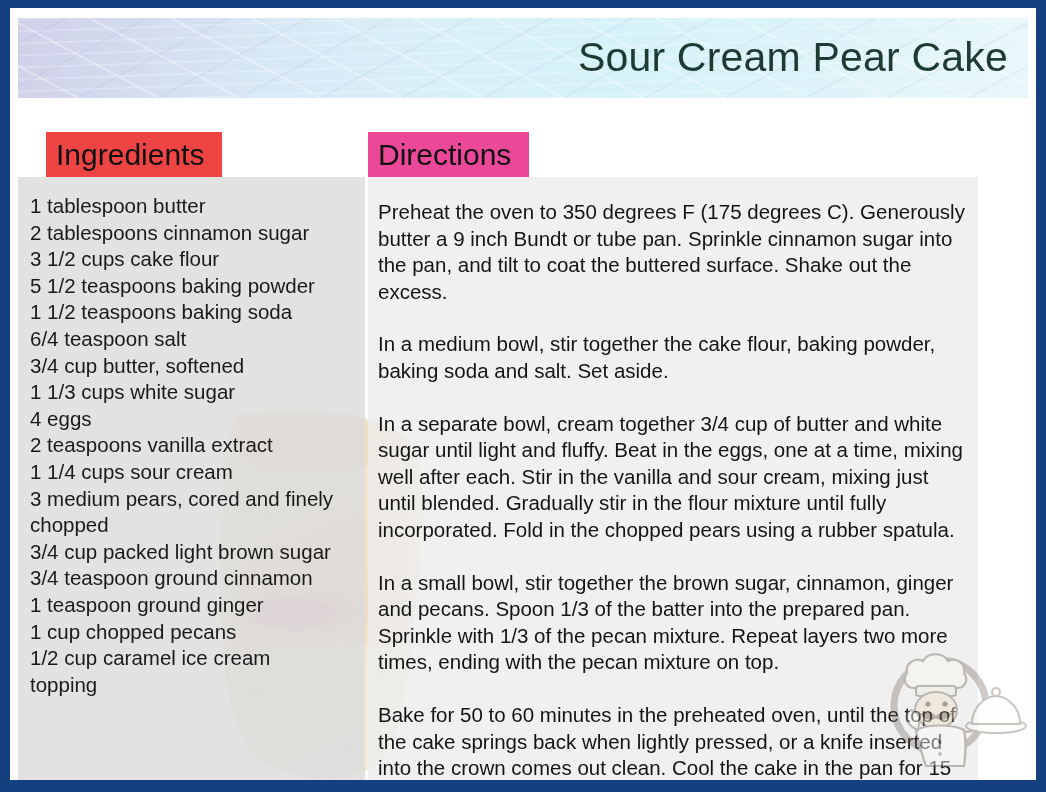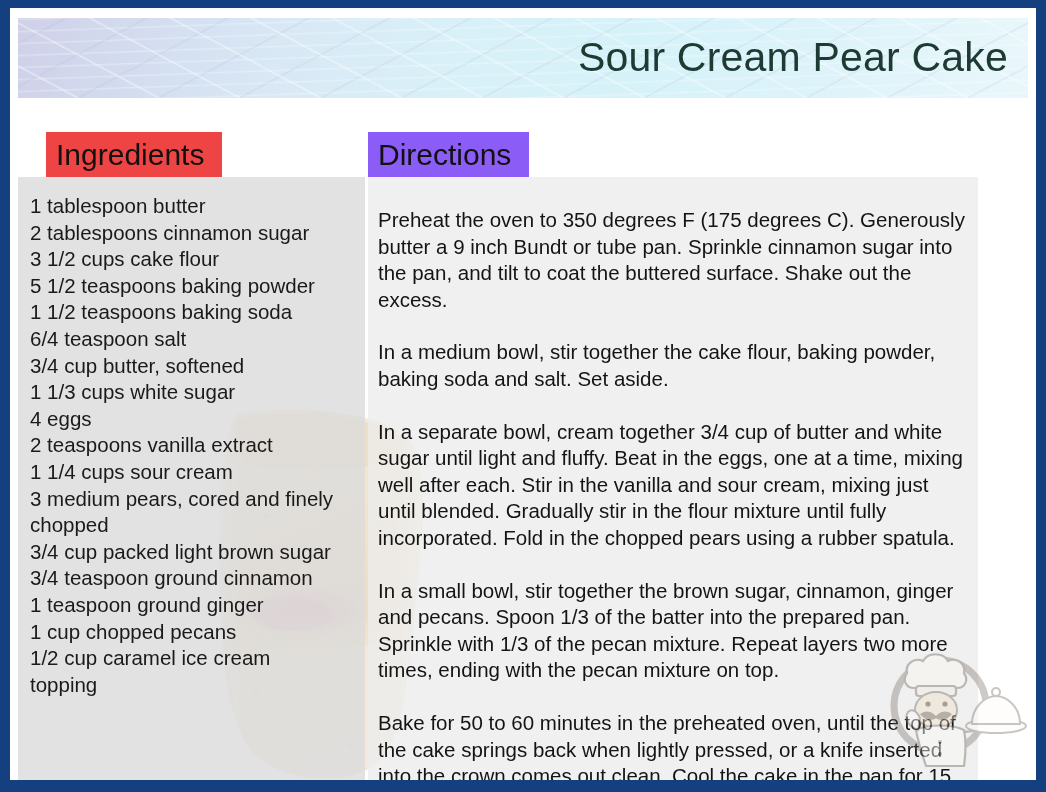--- a/index.html
+++ b/index.html
@@ -112,21 +112,21 @@
   }
   #tab-ingredients {
     left: 8px;
     top: 124px;
     background: #ef4444;
     margin-left: 28px;
   }
   #tab-directions {
     left: 358px;
     top: 124px;
-    background: #8b5cf6;
+    background: #ec4899;
   }
 
   
   .panel {
     position: absolute;
     box-sizing: border-box;
     overflow: hidden;
   }
   #panel-ingredients {
     left: 8px;
@@ -135,21 +135,21 @@
     height: 603px;
     background: rgba(220,220,220,0.82);
     padding: 16px 24px 0 12px;
   }
   #panel-directions {
     left: 358px;
     top: 169px;
     width: 610px;
     height: 603px;
     background: rgba(236,236,236,0.80);
-    padding: 30px 8px 0 10px;
+    padding: 22px 8px 0 10px;
   }
 
   #ingredient-list {
     list-style: none;
     margin: 0;
     padding: 0;
     font-size: 20.5px;
     line-height: 26.6px;
     color: #1a1a1a;
   }

